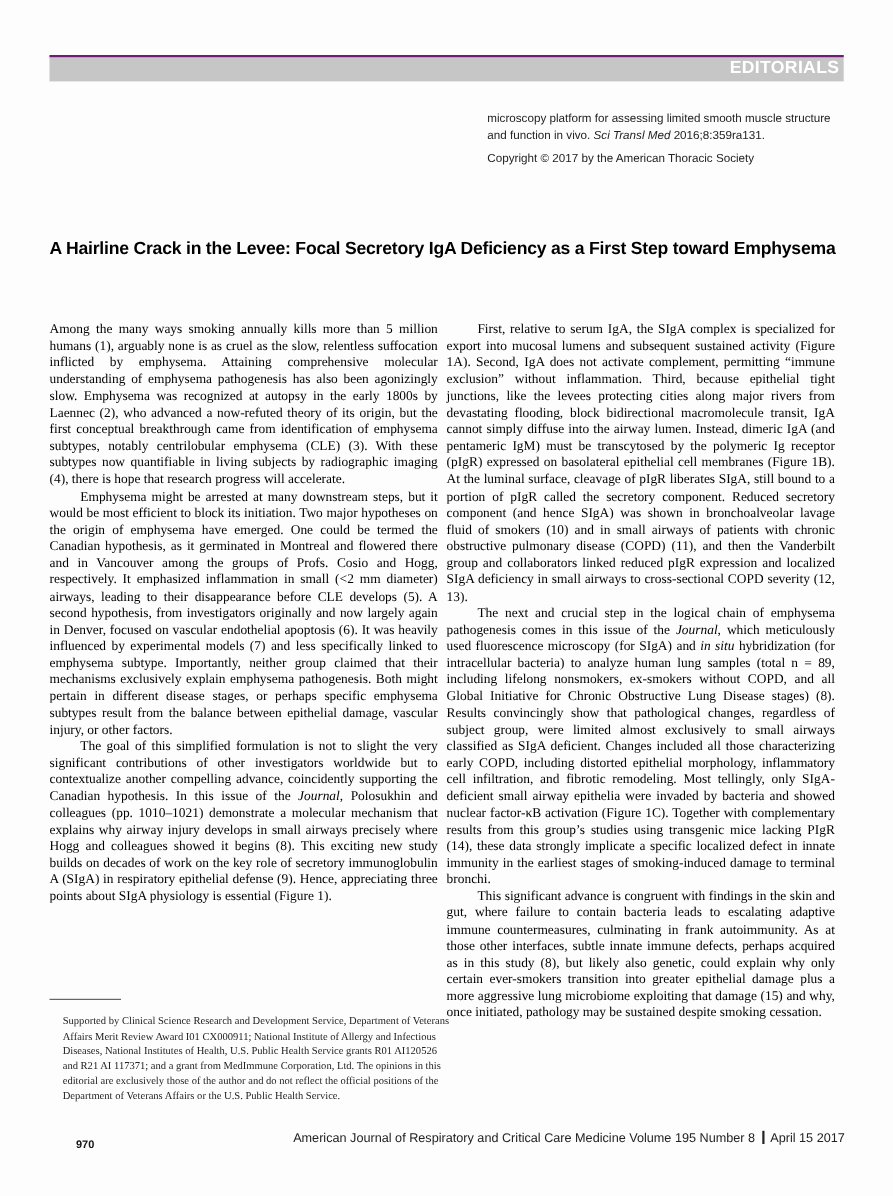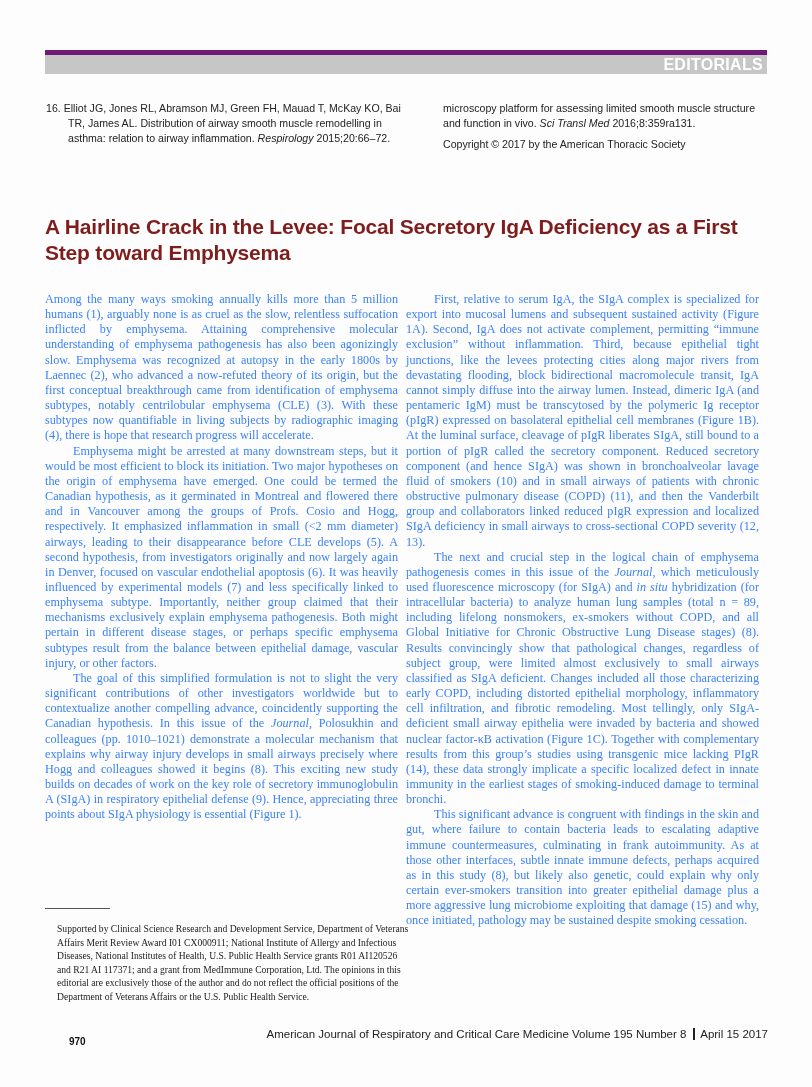--- a/index.html
+++ b/index.html
@@ -1,33 +1,33 @@
 <!DOCTYPE html>
 <html><head>
 <meta charset="utf-8">
 <style>
   html, body { margin:0; padding:0; background:#fdfdfd; }
   body { width:812px; height:1087px; position:relative; overflow:hidden; color:#1a1a1a; }
 
   .header-bar { position:absolute; left:45px; top:50px; width:722px; height:24px; background:#c6c6c6;
-    border-top:5px solid #701a75; box-sizing:border-box; }
+    border-top:2px solid #701a75; box-sizing:border-box; }
   .header-label { position:absolute; right:4px; top:1px; font-family:"Liberation Sans", sans-serif;
     font-weight:bold; font-size:16px; color:#ffffff; letter-spacing:0.3px; }
 
   .refs { position:absolute; top:101px; font-family:"Liberation Sans", sans-serif; font-size:10.6px; line-height:15px; color:#222; }
   .refs.left { left:46px; width:360px; }
   .refs.right { left:443px; width:330px; }
   .ref { padding-left:22px; text-indent:-22px; margin:0; }
   .cont { margin:0; }
   .copyright { position:absolute; left:443px; top:138px; font-family:"Liberation Sans", sans-serif; font-size:10.6px; color:#222; }
 
   .article-title { position:absolute; left:45px; top:214px; width:720px; font-family:"Liberation Sans", sans-serif;
-    font-weight:bold; font-size:21px; line-height:26px; color:#7f1d1d; margin:0; letter-spacing:-0.2px; }
+    font-weight:bold; font-size:16px; line-height:26px; color:#000000; margin:0; letter-spacing:-0.2px; }
 
-  .col { position:absolute; top:292px; font-family:"Liberation Serif", serif; font-size:12.2px; line-height:15.15px; color:#3b82f6; text-align:justify; }
+  .col { position:absolute; top:292px; font-family:"Liberation Serif", serif; font-size:12.2px; line-height:15.15px; color:#000000; text-align:justify; }
   .col.left { left:45px; width:353px; }
   .col.right { left:406px; width:353px; }
   .col p { margin:0; }
   .col p.indent { text-indent:28px; }
   .col p.first-noindent { text-indent:0; }
 
   .footnote-rule { position:absolute; left:45px; top:908px; width:65px; height:1px; background:#555; }
   .footnote { position:absolute; left:45px; top:910px; width:356px; font-family:Liberation Serif, serif; font-size:9.6px; line-height:13.5px; color:#222; margin:12px; }
 
   .page-number { position:absolute; left:45px; top:1036px; font-family:"Liberation Sans", sans-serif; font-weight:bold; font-size:10px; color:#111;margin-left:24px; }
@@ -35,21 +35,20 @@
   .footer-sep { display:inline-block; width:2px; height:12px; background:#222; vertical-align:-2px; margin:0 3px; }
 </style>
 </head>
 <body>
 
 <div class="header-bar">
   <span class="header-label">EDITORIALS</span>
 </div>
 
 <div class="refs left">
-  <p class="ref"><span>16.</span> <span>Elliot JG, Jones RL, Abramson MJ, Green FH, Mauad T, McKay KO, Bai TR, James AL. Distribution of airway smooth muscle remodelling in asthma: relation to airway inflammation. </span><i>Respirology</i><span> 2015;20:66–72.</span></p>
 </div>
 
 <div class="refs right">
   <p class="cont"><span>microscopy platform for assessing limited smooth muscle structure and function in vivo. </span><i>Sci Transl Med</i><span> 2016;8:359ra131.</span></p>
 </div>
 <div class="copyright">Copyright © 2017 by the American Thoracic Society</div>
 
 <h1 class="article-title">A Hairline Crack in the Levee: Focal Secretory IgA Deficiency as a First Step toward Emphysema</h1>
 
 <div class="col left">

